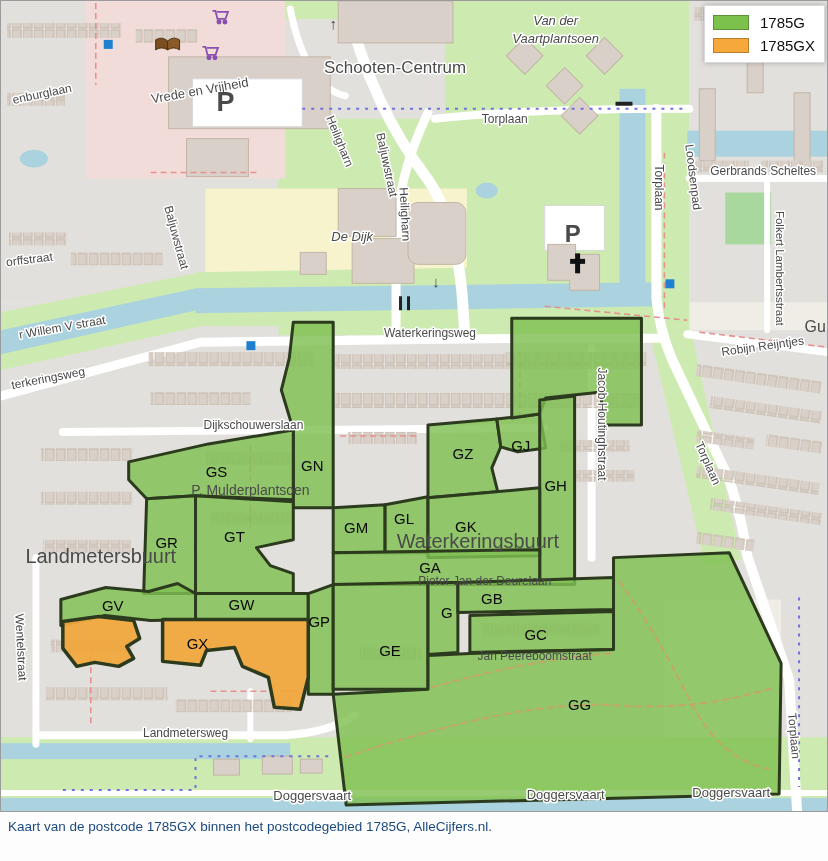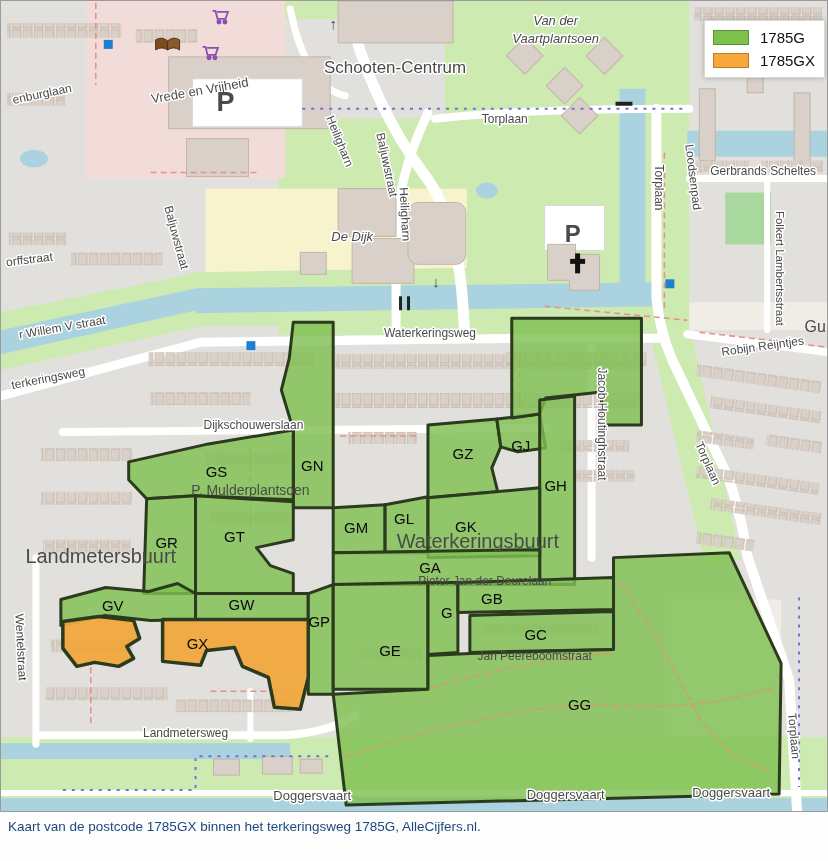--- a/index.html
+++ b/index.html
@@ -19,21 +19,21 @@
   .road{stroke:#ffffff;fill:none;stroke-linecap:round}
   .reddash{stroke:#e89090;stroke-width:1.6;fill:none;stroke-dasharray:6 4}
   .browndash{stroke:#c9a36a;stroke-width:1.8;fill:none;stroke-dasharray:6 5;stroke-linecap:round}
   .bluedash{stroke:#7070e0;stroke-width:2;fill:none;stroke-dasharray:3 6}
   .pgreen{fill:#7fc052;fill-opacity:.82;stroke:#2c3b1e;stroke-width:3;stroke-linejoin:round}
   .porange{fill:#f0a73d;fill-opacity:.95;stroke:#2c3b1e;stroke-width:3.5;stroke-linejoin:round}
   text.lbl{paint-order:stroke;stroke:#ffffff;stroke-width:3px;stroke-linejoin:round;fill:#4a4a4a;text-anchor:middle}
   text.faded{stroke:none}
   text.region-lbl{font-size:15px;fill:#0a0a0a;text-anchor:middle}
   
-  .legend{position:absolute;top:19px;right:2px;z-index:6;background:#ffffff;border:1px solid #d9d9d9;box-shadow:0 0 5px rgba(0,0,0,.25);padding:5px 9px 5px 8px;}
+  .legend{position:absolute;top:4px;right:2px;z-index:6;background:#ffffff;border:1px solid #d9d9d9;box-shadow:0 0 5px rgba(0,0,0,.25);padding:5px 9px 5px 8px;}
   .legend-row{display:flex;align-items:center;gap:11px;height:23px;}
   .legend-swatch{width:36px;height:15px;border:1px solid rgba(0,0,0,.25);box-sizing:border-box;}
   .legend-label{font-size:15px;color:#111;}
   
   .caption{width:828px;height:49px;box-sizing:border-box;background:#fdfdfd;padding:5px 8px 0 8px;font-size:13.5px;line-height:1.42;color:#1c4a80;}
 </style>
 </head>
 <body>
 
 <div class="map-wrap">
@@ -294,14 +294,14 @@
       <span class="legend-label">1785G</span>
     </div>
     <div class="legend-row">
       <span class="legend-swatch" style="background: rgb(246, 168, 59);"></span>
       <span class="legend-label">1785GX</span>
     </div>
   </div>
 </div>
 
 <div class="caption">
-  <div>Kaart van de postcode 1785GX binnen het terkeringsweg 1785G, AlleCijfers.nl.</div>
+  <div>Kaart van de postcode 1785GX binnen het postcodegebied 1785G, AlleCijfers.nl.</div>
 </div>
 
 </body></html>

